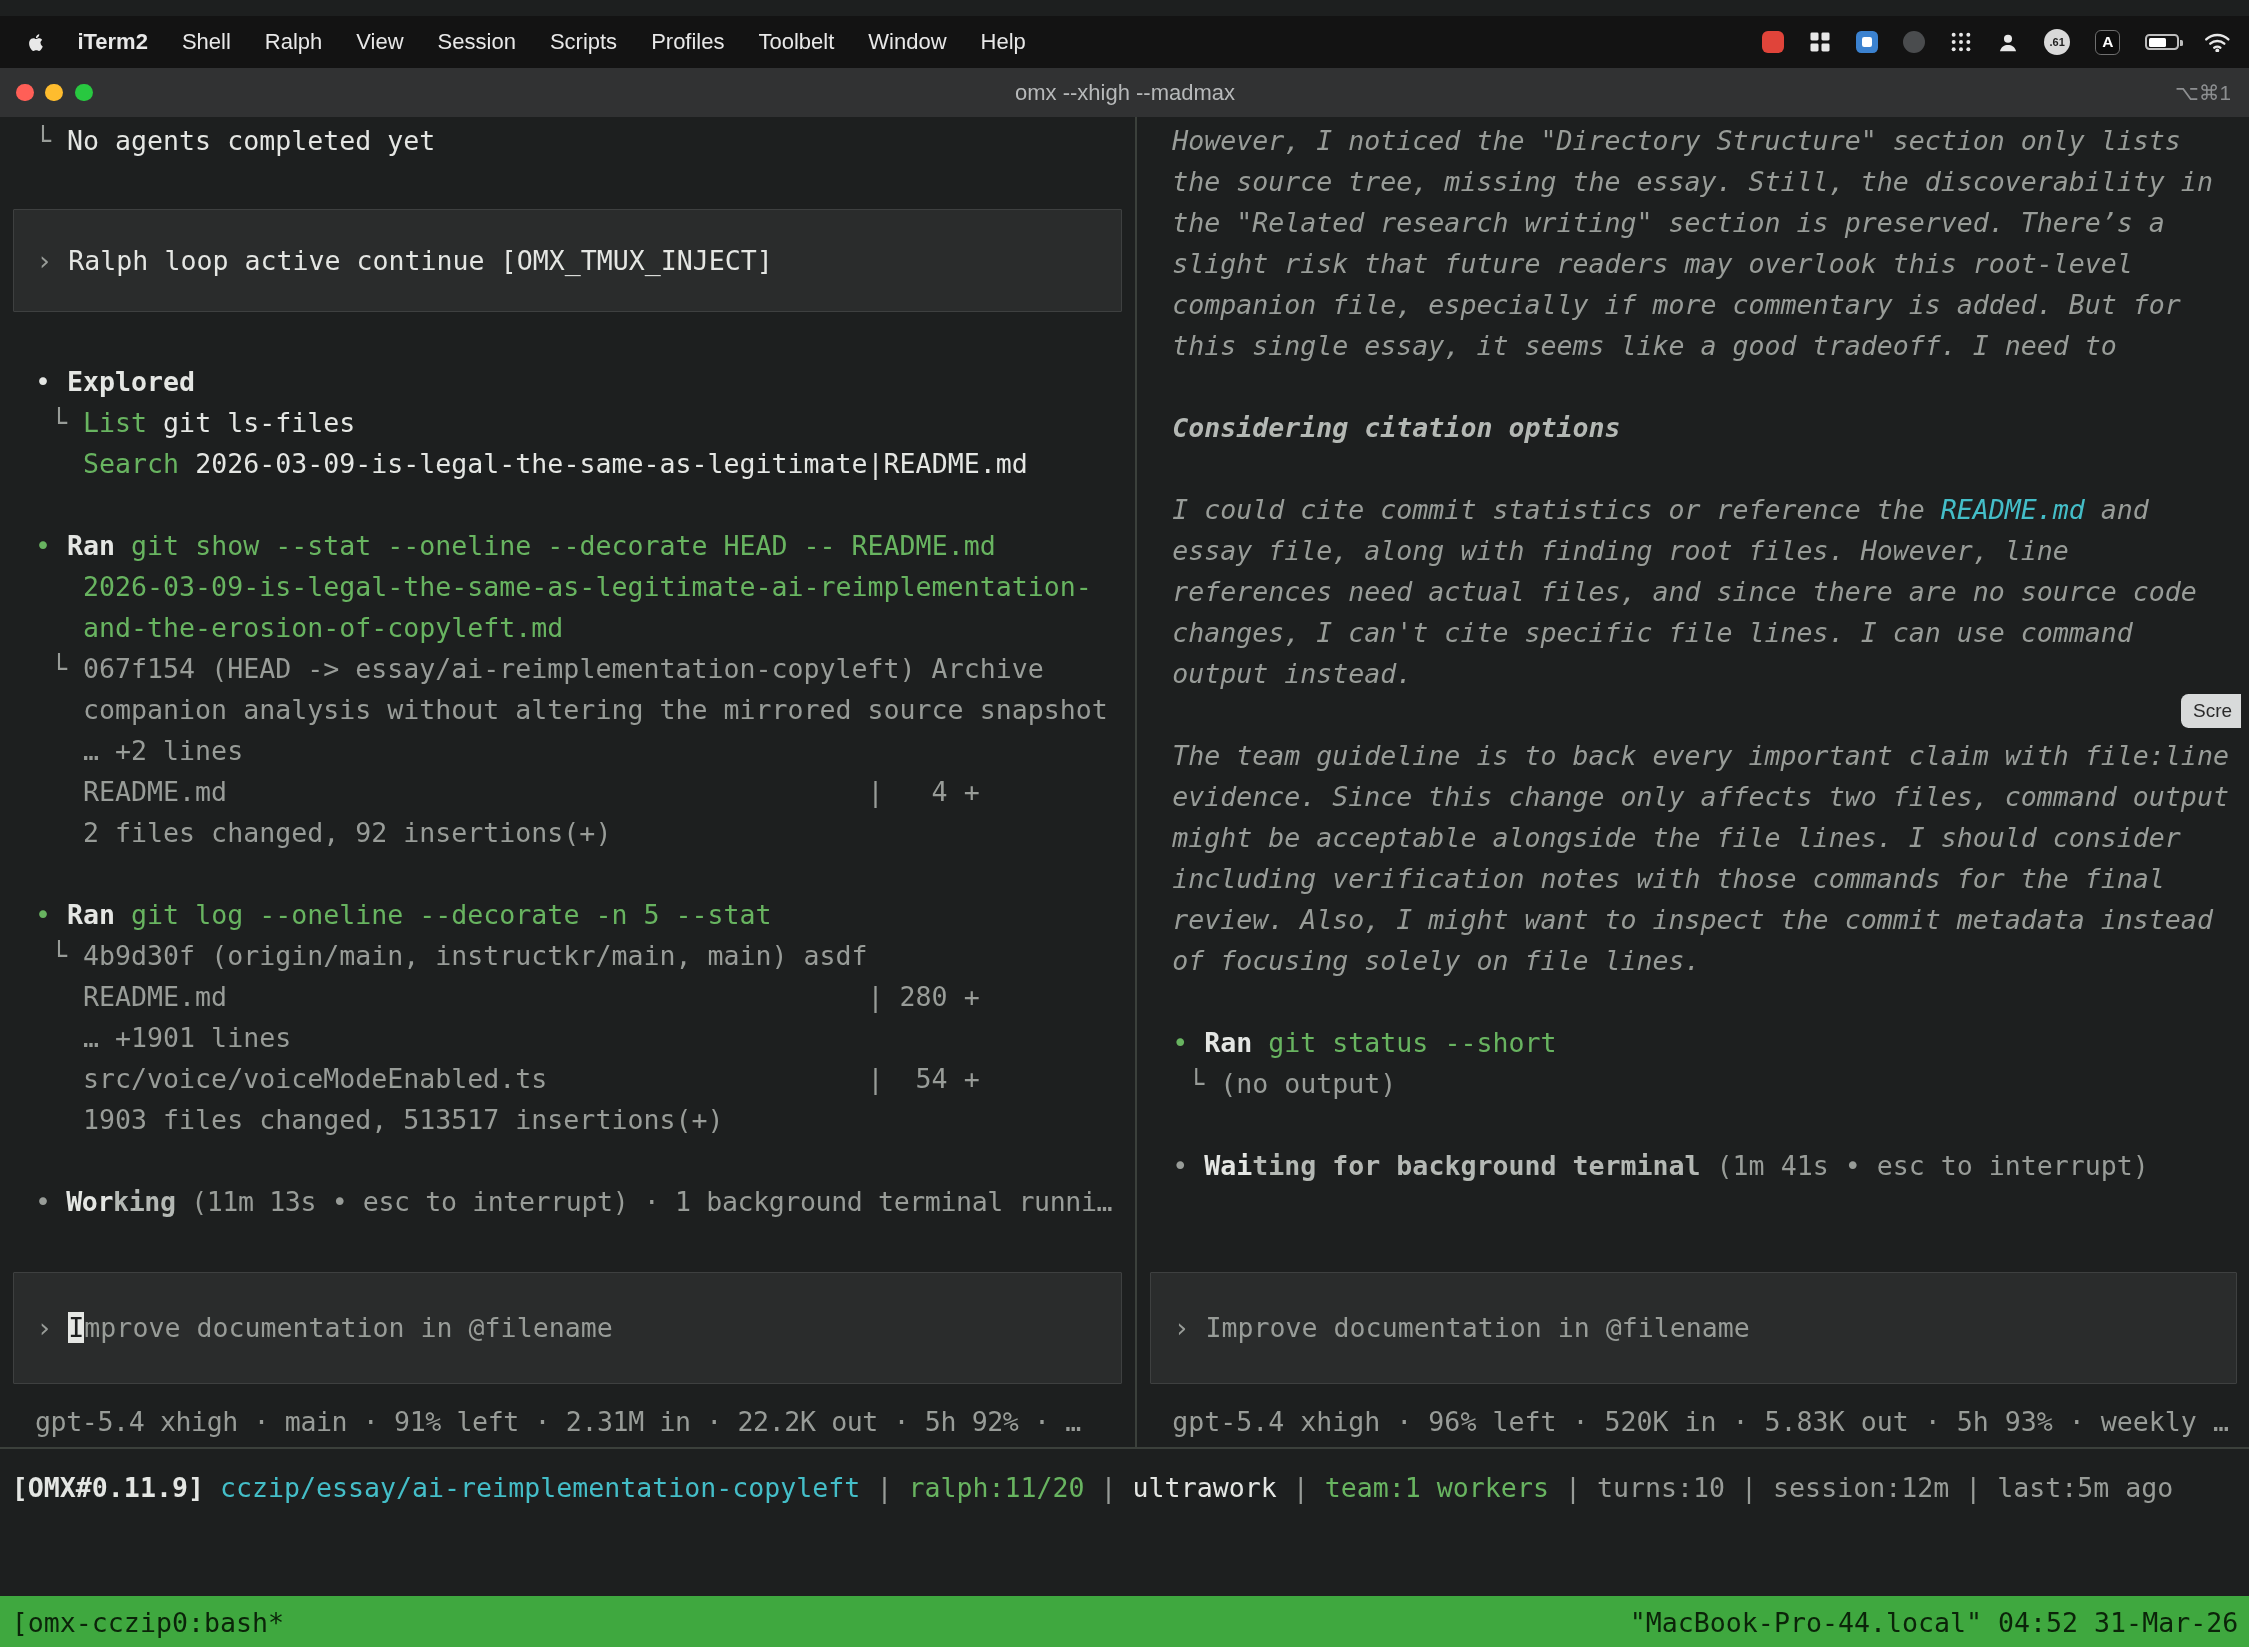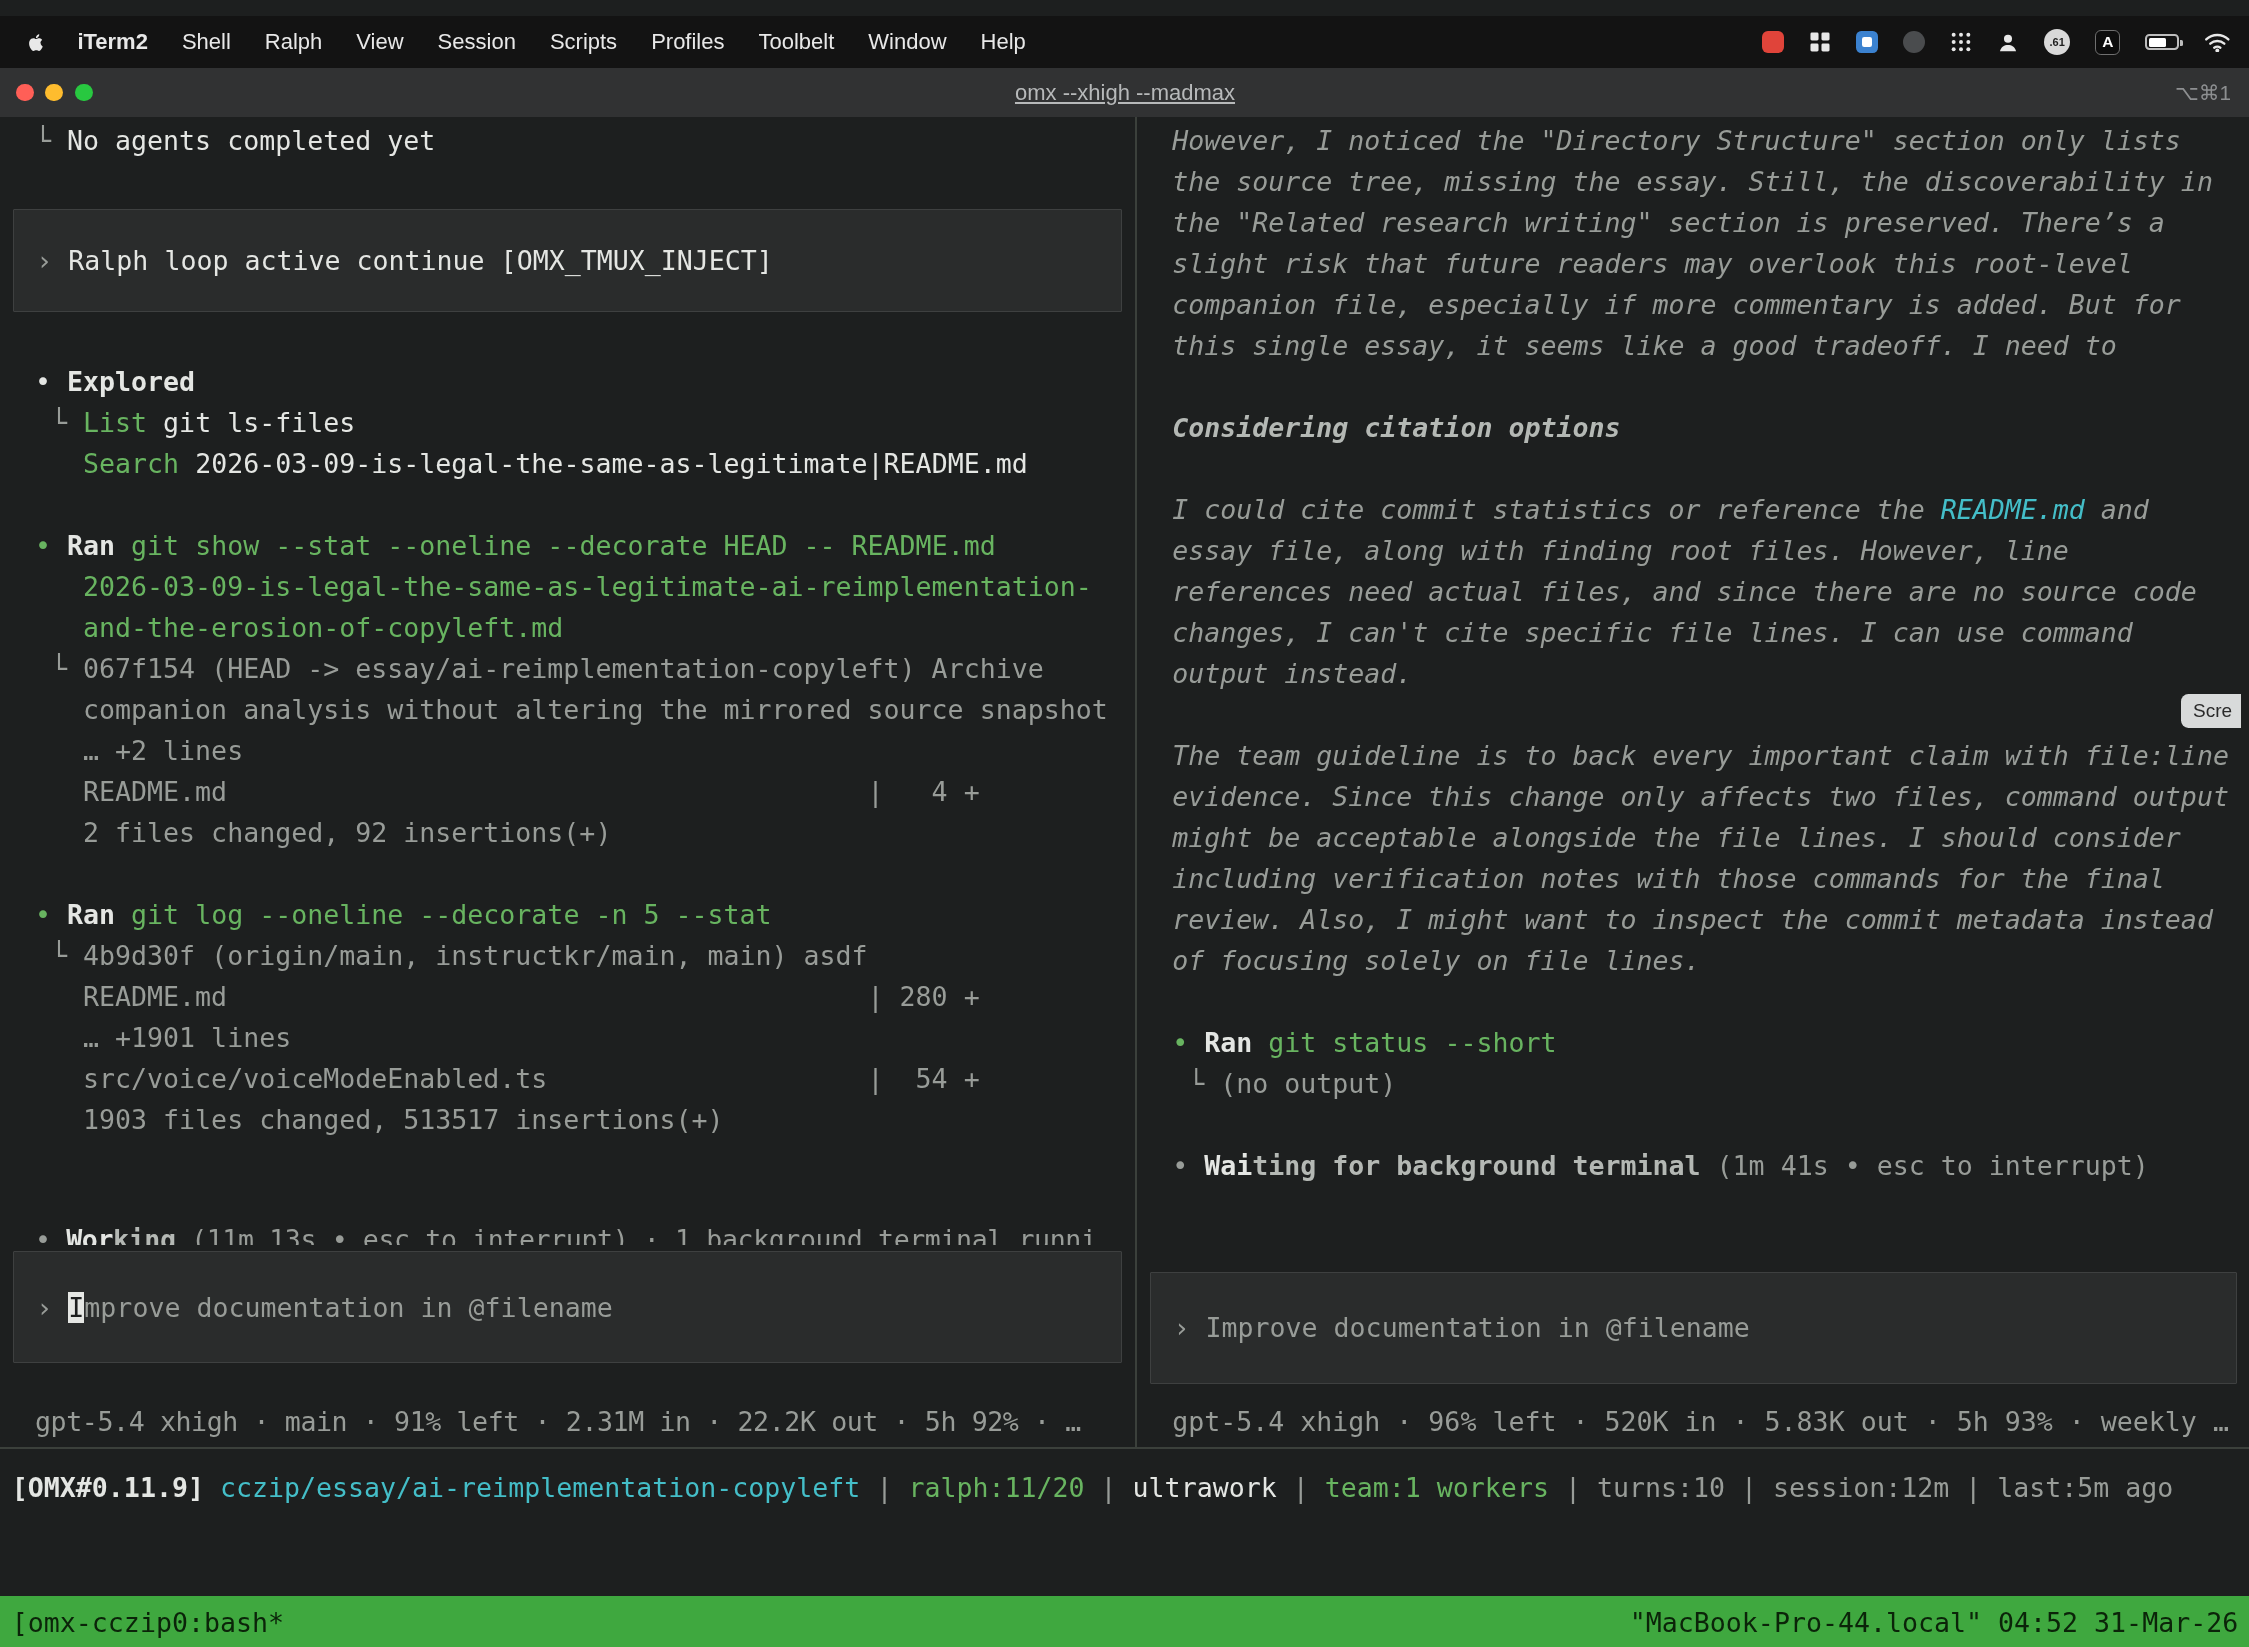--- a/index.html
+++ b/index.html
@@ -25,32 +25,32 @@
   .batt i { position:absolute; left:1.5px; top:1.5px; bottom:1.5px; width:58%; background:#ffffff; border-radius:1.5px; }
   .batt em { position:absolute; right:-5.9px; top:3.7px; width:3px; height:6.6px; background:#bdbdbd; border-radius:0 1.5px 1.5px 0; }
 
   
   .titlebar { height:49px; flex:none; background:#313233; position:relative; display:flex; align-items:center; }
   .lights { display:flex; gap:11.8px; padding-left:16px; z-index:2; }
   .tl { width:17.7px; height:17.7px; border-radius:50%; }
   .tl.red { background:#ff5f57; }
   .tl.yellow { background:#febc2e; }
   .tl.green { background:#28c840; }
-  .win-title { position:absolute; left:0; right:0; text-align:center; color:#b7b9ba; font:22px "Liberation Sans", sans-serif;text-decoration:underline; }
+  .win-title { position:absolute; left:0; right:0; text-align:center; color:#b7b9ba; font:22px "Liberation Sans", sans-serif; }
   .tb-right { position:absolute; right:19px; color:#8d8f91; font:20.7px "Liberation Sans", sans-serif; }
 
   
   .terminal { flex:1; display:flex; min-height:0; background:#1d1f1f; }
   .pane { display:flex; flex-direction:column; overflow:hidden; padding-top:3px;gap:6px; }
   .pane.leftp { width:1135px; flex:none; }
   .pane.rightp { flex:1; }
   .divider { width:2.2px; flex:none; background:#3b403b; }
   .rows { flex:1; overflow:hidden; }
   .trow { height:41px; line-height:41px; font-size:26.6px; white-space:pre; padding-left:35px; overflow:hidden; }
-  .trow.tight { letter-spacing:-0.4px;margin-top:38px; }
+  .trow.tight { letter-spacing:-0.4px; }
   .seg { display:inline; }
   .fg   { color:#e4e6e3; }
   .dim  { color:#989c98; }
   .dimh { color:#b4b8b4; }
   .b    { font-weight:700; }
   .it   { font-style:italic; }
   .green{ color:#68b460; }
   .cyan { color:#44bec8; }
   .cursor { background:#e5e7e4; color:#1d1f1f; }
   .tbox { margin:7.4px 13.3px; height:103px; background:#2a2c2c; border:1.5px solid #3e4040; border-radius:1px; display:flex; flex-direction:column; justify-content:center; flex:none; overflow:hidden; }

